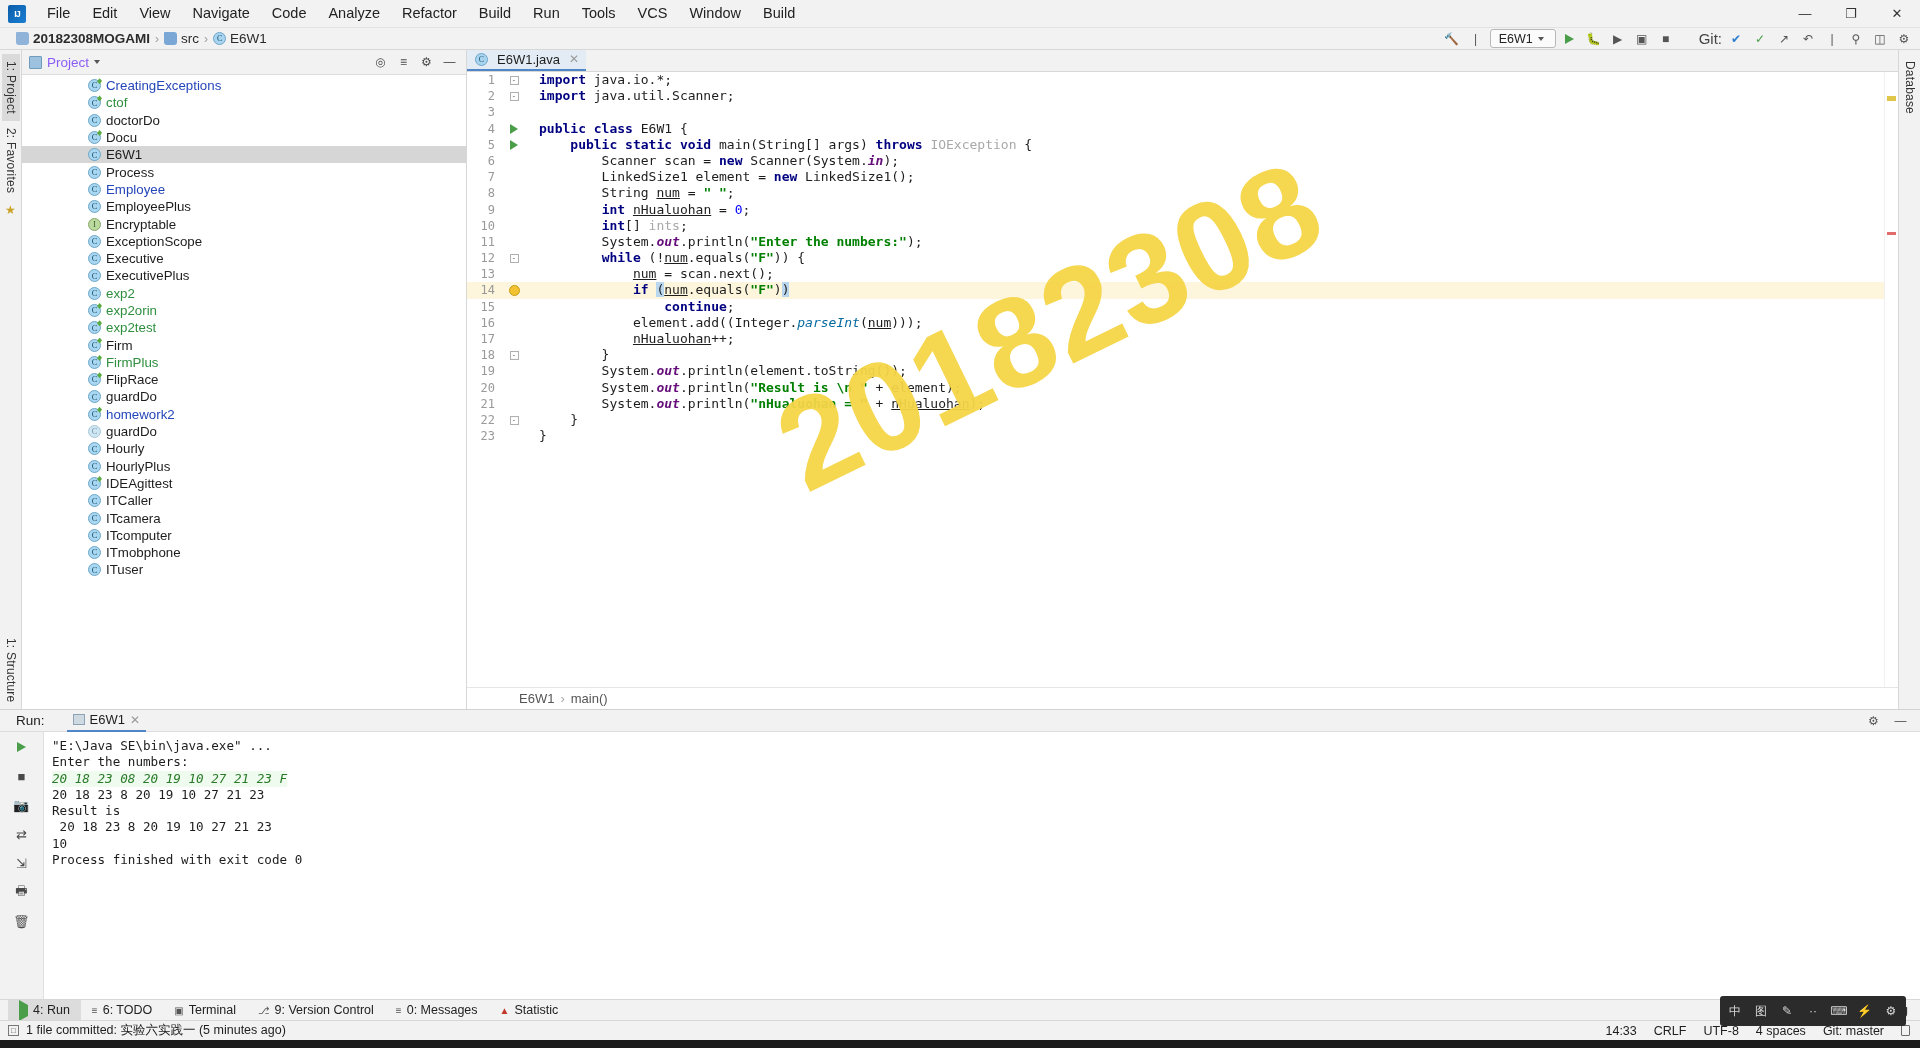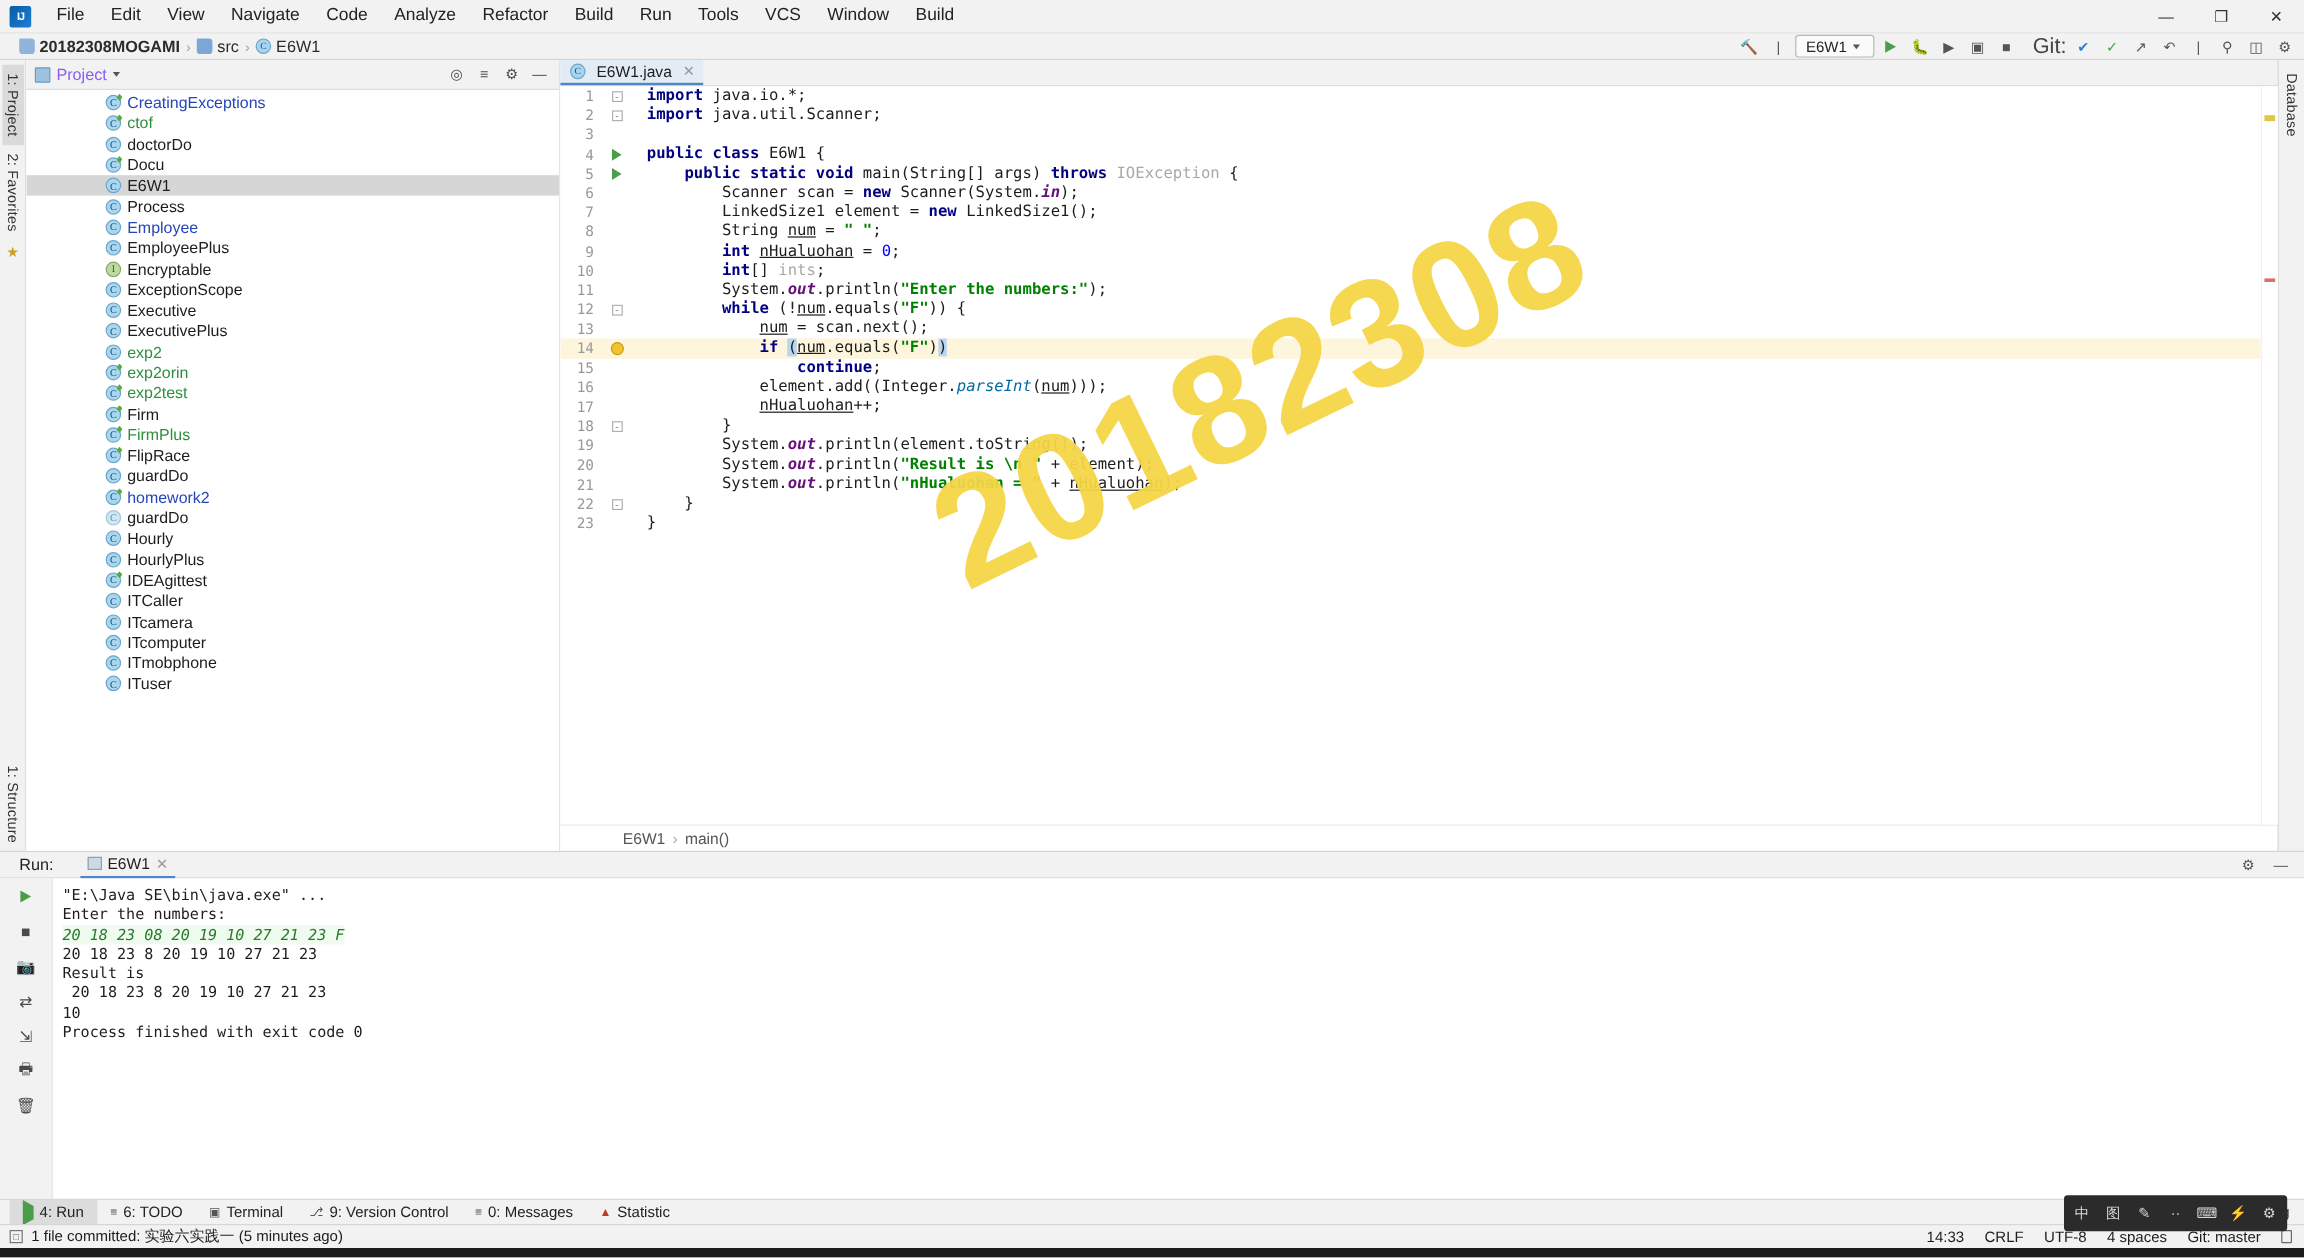--- a/index.html
+++ b/index.html
@@ -62,21 +62,21 @@
   }
   .navbar-right { margin-left:auto; display:flex; align-items:center; gap:4px; padding-right:6px; }
   .tb-ic { width:20px; height:18px; display:flex; align-items:center; justify-content:center; color:#555; font-size:12px; }
   .runcfg {
     display:flex; align-items:center; gap:5px; height:19px; padding:0 5px 0 8px;
     border:1px solid #b8b8b8; border-radius:3px; background:#fbfbfb; font-size:12.5px; color:#222;
     min-width:66px;
   }
   .caret { width:0;height:0;border-left:3.5px solid transparent;border-right:3.5px solid transparent;border-top:4px solid #555; }
   .run-tri { width:0;height:0;border-left:9px solid #4a9e4a;border-top:5.5px solid transparent;border-bottom:5.5px solid transparent; }
-  .gitlabel { font-size:18px; color:#444; margin-left:8px; }
+  .gitlabel { font-size:15px; color:#444; margin-left:19px; }
 
   
   .body { flex:1; display:flex; min-height:0; }
 
   
   .lstrip, .rstrip {
     width:22px; background:#f2f2f2; border-right:1px solid #d7d7d7;
     display:flex; flex-direction:column; align-items:center; padding-top:4px; flex:none;
   }
   .rstrip { border-right:none; border-left:1px solid #d7d7d7; }

